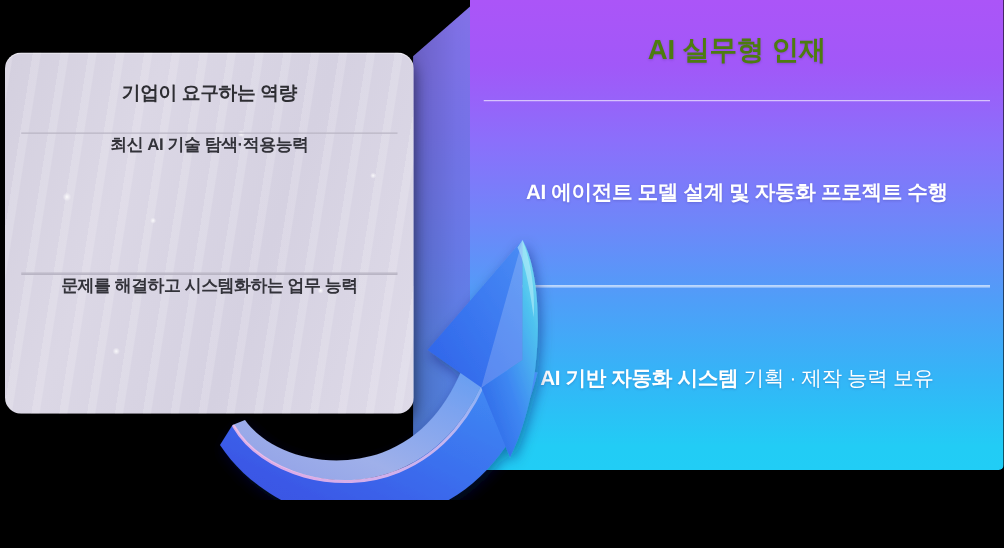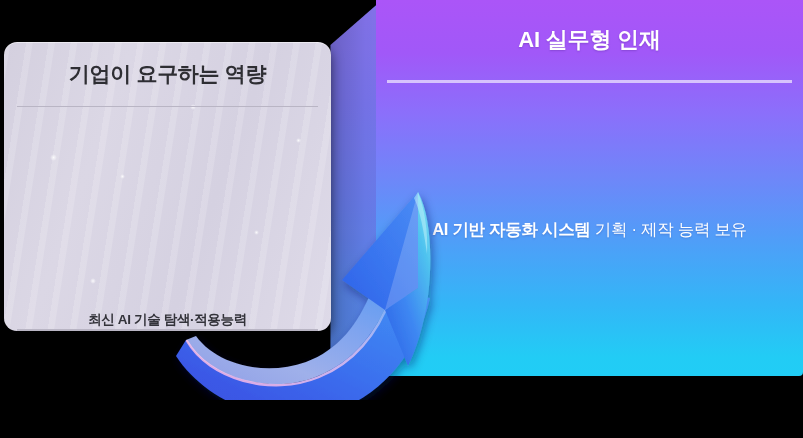--- a/index.html
+++ b/index.html
@@ -77,21 +77,21 @@
     display: flex;
     flex-direction: column;
   }
   .panel-title-row {
     height: 80px;
     display: flex;
     align-items: center;
     justify-content: center;
   }
   .panel-title {
-    color: #ffffff;
+    color: #4d7c0f;
     font-size: 22px;
     font-weight: bold;
     letter-spacing: -0.2px;
     text-shadow: 0 1px 2px rgba(40,10,90,0.22);
   }
   .panel-div {
     height: 1px;
     margin: 0 11px;
     background: rgba(255,255,255,0.62);
   }
@@ -144,33 +144,33 @@
     flex-direction: column;
   }
   .card-title-row {
     height: 64px;
     display: flex;
     align-items: center;
     justify-content: center;
   }
   .card-title {
     color: #2e2e33;
-    font-size: 21px;
+    font-size: 15px;
     font-weight: bold;
     letter-spacing: -0.3px;
   }
   .card-div {
     height: 1px;
     margin: 0 13px;
     background: #b9b5c4;
   }
   .card-row {
     flex: 1 1 0;
     display: flex;
-    align-items: flex-end;
+    align-items: flex-start;
     justify-content: center;
     padding: 0 10px;
     box-sizing: border-box;
   }
   .card-row-text {
     color: #33333a;
     font-size: 13.5px;
     font-weight: bold;
     letter-spacing: -0.35px;
     text-align: center;
@@ -195,20 +195,25 @@
     <div class="panel-side"></div>
     <div class="panel-side-shade"></div>
     <div class="panel-face"></div>
 
     <div class="panel-rows">
       <div class="panel-title-row">
         <div class="panel-title">AI 실무형 인재</div>
       </div>
       <div class="panel-div"></div>
 
+      <div class="panel-row">
+        <div class="panel-row-text">
+          <span class="b">AI 에이전트 모델 설계 및 자동화 프로젝트 수행</span><span class="l"></span>
+        </div>
+      </div>
       <div class="panel-div"></div>
 
       <div class="panel-div"></div>
 
       <div class="panel-row">
         <div class="panel-row-text">
           <span class="b">AI 기반 자동화 시스템</span><span class="l"> 기획 · 제작 능력 보유</span>
         </div>
       </div>
     </div>
@@ -228,20 +233,23 @@
       </div>
       <div class="card-div"></div>
 
       <div class="card-row">
         <div class="card-row-text">최신 AI 기술 탐색·적용능력</div>
       </div>
       <div class="card-div"></div>
 
       <div class="card-div"></div>
 
+      <div class="card-row">
+        <div class="card-row-text">문제를 해결하고 시스템화하는 업무 능력</div>
+      </div>
     </div>
   </div>
 
   <svg id="arrow-svg" viewBox="0 0 320 230">
     <defs>
       <linearGradient id="gShaftMain" x1="0" y1="1" x2="1" y2="0">
         <stop offset="0%" stop-color="#3f55de"></stop>
         <stop offset="22%" stop-color="#3a58e6"></stop>
         <stop offset="52%" stop-color="#3a6fee"></stop>
         <stop offset="80%" stop-color="#3f84f2"></stop>

